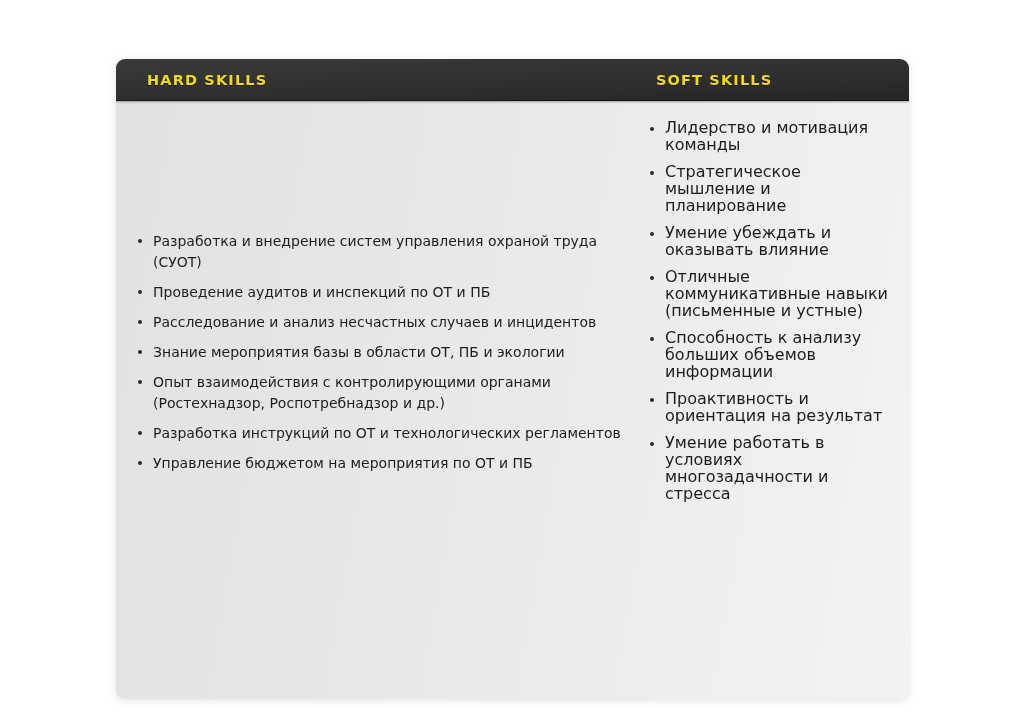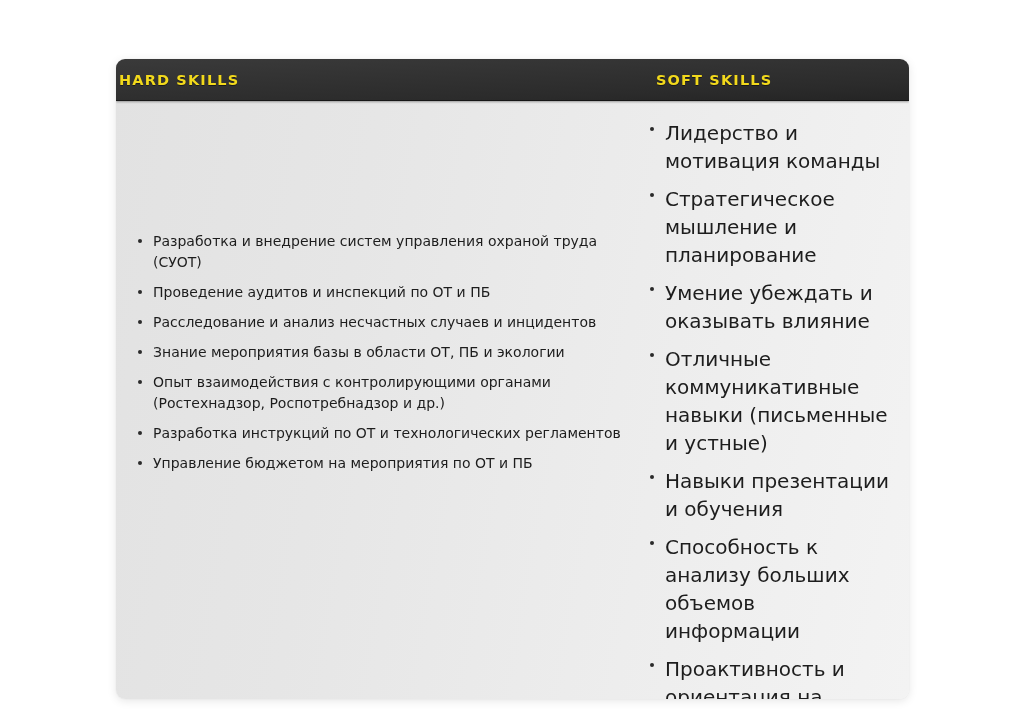--- a/index.html
+++ b/index.html
@@ -57,21 +57,21 @@
   }
   .header-title {
     position: absolute;
     font-size: 14.5px;
     font-weight: bold;
     letter-spacing: 1.15px;
     color: #f2d91c;
     white-space: nowrap;
     text-shadow: 0 1px 0 rgba(0,0,0,0.45);
   }
-  .header-title.hard { left: 3px; }
+  .header-title.hard { left: 31px; }
   .header-title.soft { left: 540px; }
 
   
   .card-body {
     flex: 1 1 auto;
     display: flex;
     align-items: flex-start;
     position: relative;
   }
 
@@ -111,22 +111,22 @@
   }
 
   .col-hard ul.skill-list > li {
     font-size: 14px;
     line-height: 21px;
     margin-bottom: 9px;
   }
   .col-hard ul.skill-list > li::before { top: 8px; }
 
   .col-soft ul.skill-list > li {
-    font-size: 20px;
-    line-height: 28px;
+    font-size: 16px;
+    line-height: 17px;
     margin-bottom: 10px;
   }
   .col-soft ul.skill-list > li::before { top: 8px; }
 </style>
 </head>
 <body>
 
 <div class="page">
 
   <div class="card">
@@ -149,21 +149,20 @@
             <li>Управление бюджетом на мероприятия по ОТ и ПБ</li>
           </ul>
       </div>
 
       <div class="col col-soft">
         <ul class="skill-list">
             <li>Лидерство и мотивация команды</li>
             <li>Стратегическое мышление и планирование</li>
             <li>Умение убеждать и оказывать влияние</li>
             <li>Отличные коммуникативные навыки (письменные и устные)</li>
-            <li>Навыки презентации и обучения</li>
             <li>Способность к анализу больших объемов информации</li>
             <li>Проактивность и ориентация на результат</li>
             <li>Умение работать в условиях многозадачности и стресса</li>
           </ul>
       </div>
 
     </div>
   </div>
 
 </div>

